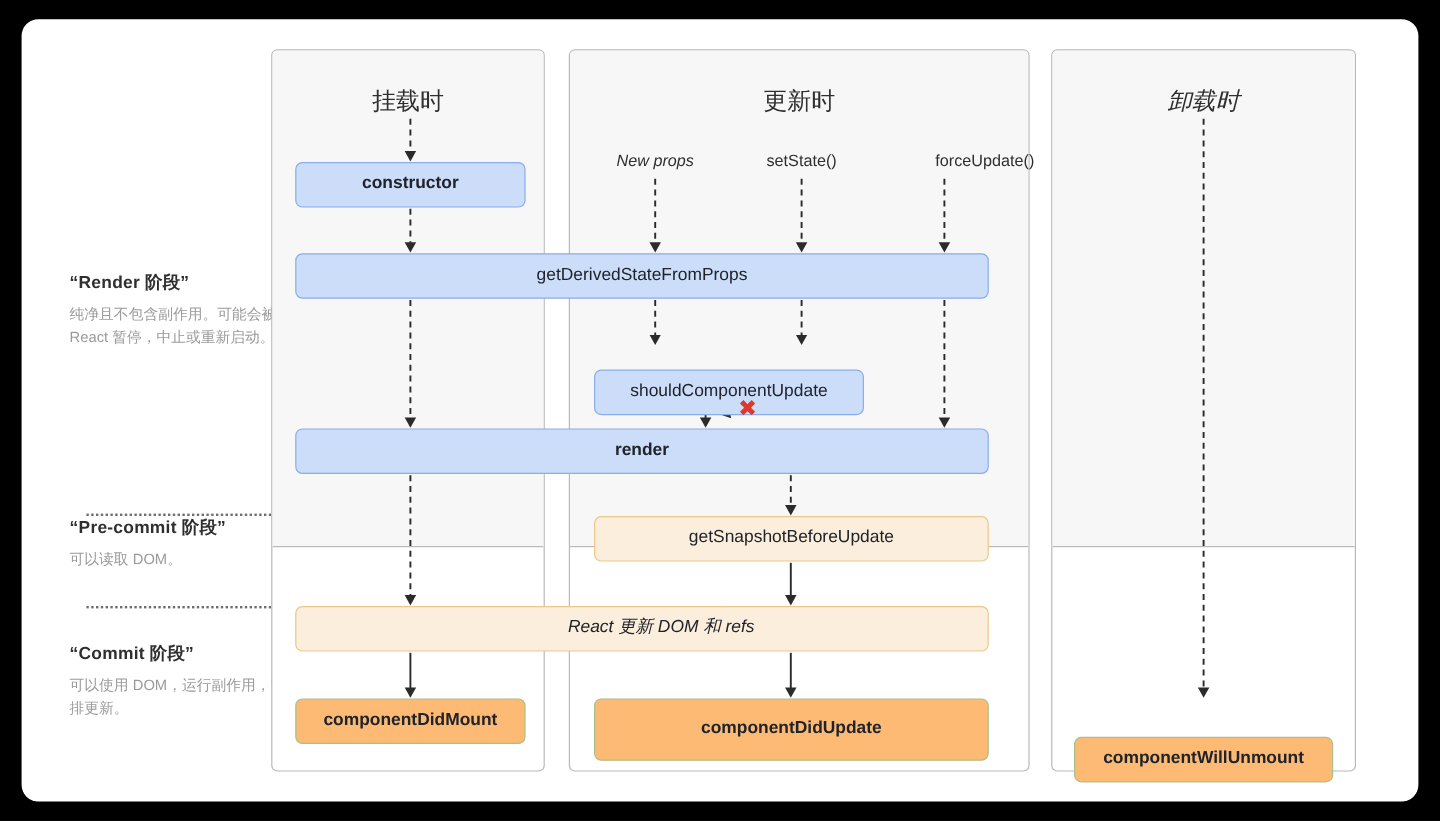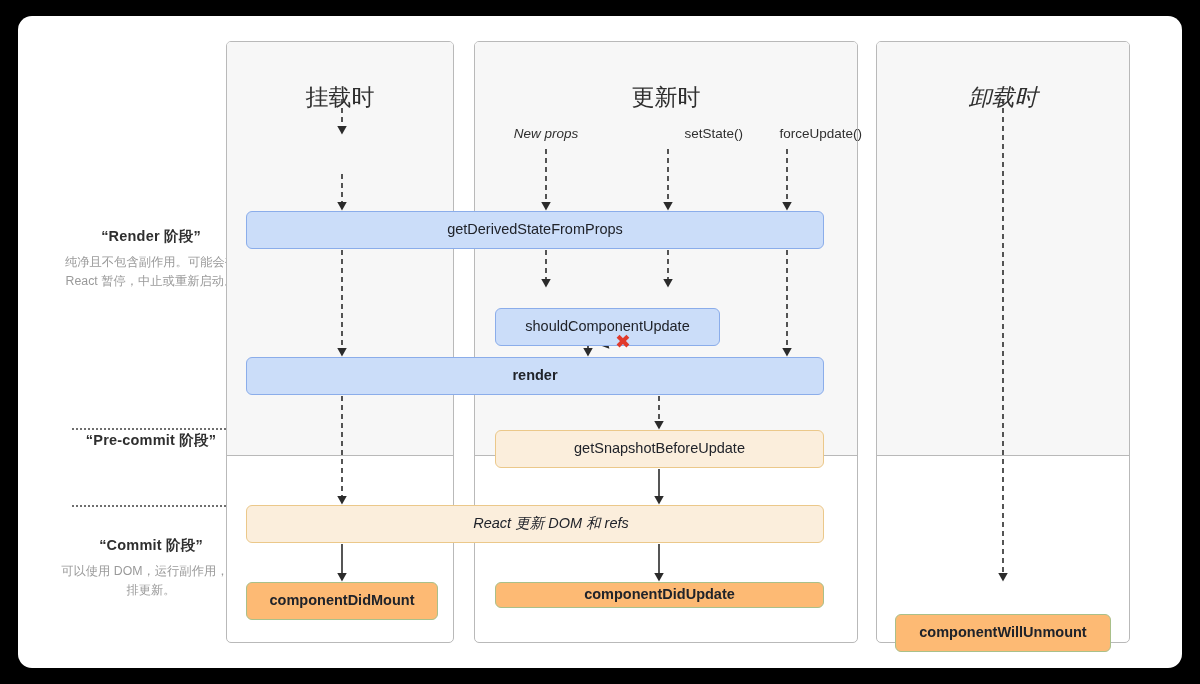--- a/index.html
+++ b/index.html
@@ -16,21 +16,21 @@
     background: #ffffff;
     border-radius: 14px;
   }
   #stage {
     position: absolute;
     left: 0; top: 0;
     width: 1164px; height: 652px;
   }
 
   
-  .legend { position: absolute; width: 186px; left: 40px; text-align: center; }
+  .legend { position: absolute; width: 186px; left: 40px; text-align: left; }
   .legend .title {
     font-size: 14.5px; font-weight: bold; color: #2f2f2f;
     line-height: 20px; letter-spacing: .2px;
   }
   .legend .desc {
     margin-top: 7px;
     font-size: 12.3px; color: #9a9a9a; line-height: 19px;
   }
   #legend-render { top: 210px; }
   #legend-precommit { top: 414px; }
@@ -55,23 +55,23 @@
     position: absolute; left: 0; right: 0; top: 0;
     background: #f7f7f7;
     border-bottom: 1px solid #b9b9b9;
   }
   #panel-mount   { left: 208px; top: 25px; width: 228px; height: 602px; }
   #panel-update  { left: 456px; top: 25px; width: 384px; height: 602px; }
   #panel-unmount { left: 858px; top: 25px; width: 254px; height: 602px; font-style: italic; }
   .panel .shade { height: 414px; }
 
   .panel-title {
-    position: absolute; left: 0; right: 0; top: 40px;
+    position: absolute; left: 0; right: 0; top: 29px;
     text-align: center;
-    font-size: 23px; color: #2f2f2f;
+    font-size: 20px; color: #2f2f2f;
     font-family: "DejaVu Sans", "Liberation Sans", sans-serif;
   }
 
   
   .node {
     position: absolute;
     border-radius: 6px;
     display: flex; align-items: center; justify-content: center;
     font-size: 14.5px;
     color: #20232a;
@@ -84,31 +84,31 @@
   .node.bold   { font-weight: bold; }
   .node.italic { font-style: italic; padding-left: 32px; }
 
   #node-constructor        { left: 228px; top: 119px; width: 192px; height: 38px; }
   #node-gdsfp             { left: 228px; top: 195px; width: 578px; height: 38px; }
   #node-scu               { left: 477px; top: 272px; width: 225px; height: 38px; margin-top: 20px; }
   #node-render            { left: 228px; top: 341px; width: 578px; height: 38px; }
   #node-gsbu              { left: 477px; top: 414px; width: 329px; height: 38px; }
   #node-react-dom         { left: 228px; top: 489px; width: 578px; height: 38px; }
   #node-cdm               { left: 228px; top: 566px; width: 192px; height: 38px; }
-  #node-cdu               { left: 477px; top: 566px; width: 329px; height: 26px; }
+  #node-cdu               { left: 477px; top: 566px; width: 329px; height: 52px; }
   #node-cwu               { left: 877px; top: 598px; width: 216px; height: 38px; }
 
   
   .trigger {
     position: absolute; text-align: center;
     font-size: 13.5px; color: #2f2f2f; width: 150px;
   }
   .trigger.italic { font-style: italic; }
   #trig-newprops  { left: 453px; top: 110px; text-align: center; }
-  #trig-setstate  { left: 575px; top: 110px; text-align: right; }
+  #trig-setstate  { left: 575px; top: 110px; }
   #trig-force     { left: 694px; top: 110px; text-align: right; }
 
   
   .conn { position: absolute; }
   .conn svg { display: block; overflow: visible; }
 
   .xmark {
     position: absolute;
     font-size: 19px; font-weight: bold; color: #e0392b;
     font-family: "DejaVu Sans", sans-serif;
@@ -124,20 +124,21 @@
 
     <div class="legend" id="legend-render">
       <div class="title">“Render 阶段”</div>
       <div class="desc">纯净且不包含副作用。可能会被 React 暂停，中止或重新启动。</div>
     </div>
 
     <div class="dotrule" id="dotrule-top"></div>
 
     <div class="legend" id="legend-precommit">
       <div class="title">“Pre-commit 阶段”</div>
+      <div class="desc">可以读取 DOM。</div>
     </div>
 
     <div class="dotrule" id="dotrule-bottom"></div>
 
     <div class="legend" id="legend-commit">
       <div class="title">“Commit 阶段”</div>
       <div class="desc">可以使用 DOM，运行副作用，安排更新。</div>
     </div>
 
     <div class="panel" id="panel-mount">
@@ -193,20 +194,21 @@
         <path d="M641,528 L641,562" stroke="#2b2b2b" stroke-width="1.6" fill="none" marker-end="url(#ah)"></path>
 
         <path d="M985,83 L985,562" stroke="#2b2b2b" stroke-width="1.6" stroke-dasharray="5,4" fill="none" marker-end="url(#ah)"></path>
       </svg>
     </div>
 
     <div class="trigger italic" id="trig-newprops">New props</div>
     <div class="trigger" id="trig-setstate">setState()</div>
     <div class="trigger" id="trig-force">forceUpdate()</div>
 
+    <div class="node blue bold" id="node-constructor">constructor</div>
 
     <div class="node blue" id="node-gdsfp">getDerivedStateFromProps</div>
 
     <div class="node blue" id="node-scu">shouldComponentUpdate</div>
 
     <div class="node orange" id="node-gsbu">getSnapshotBeforeUpdate</div>
 
     <div class="node blue bold" id="node-render">render</div>
 
     <div class="node orange italic" id="node-react-dom">React 更新 DOM 和 refs</div>

